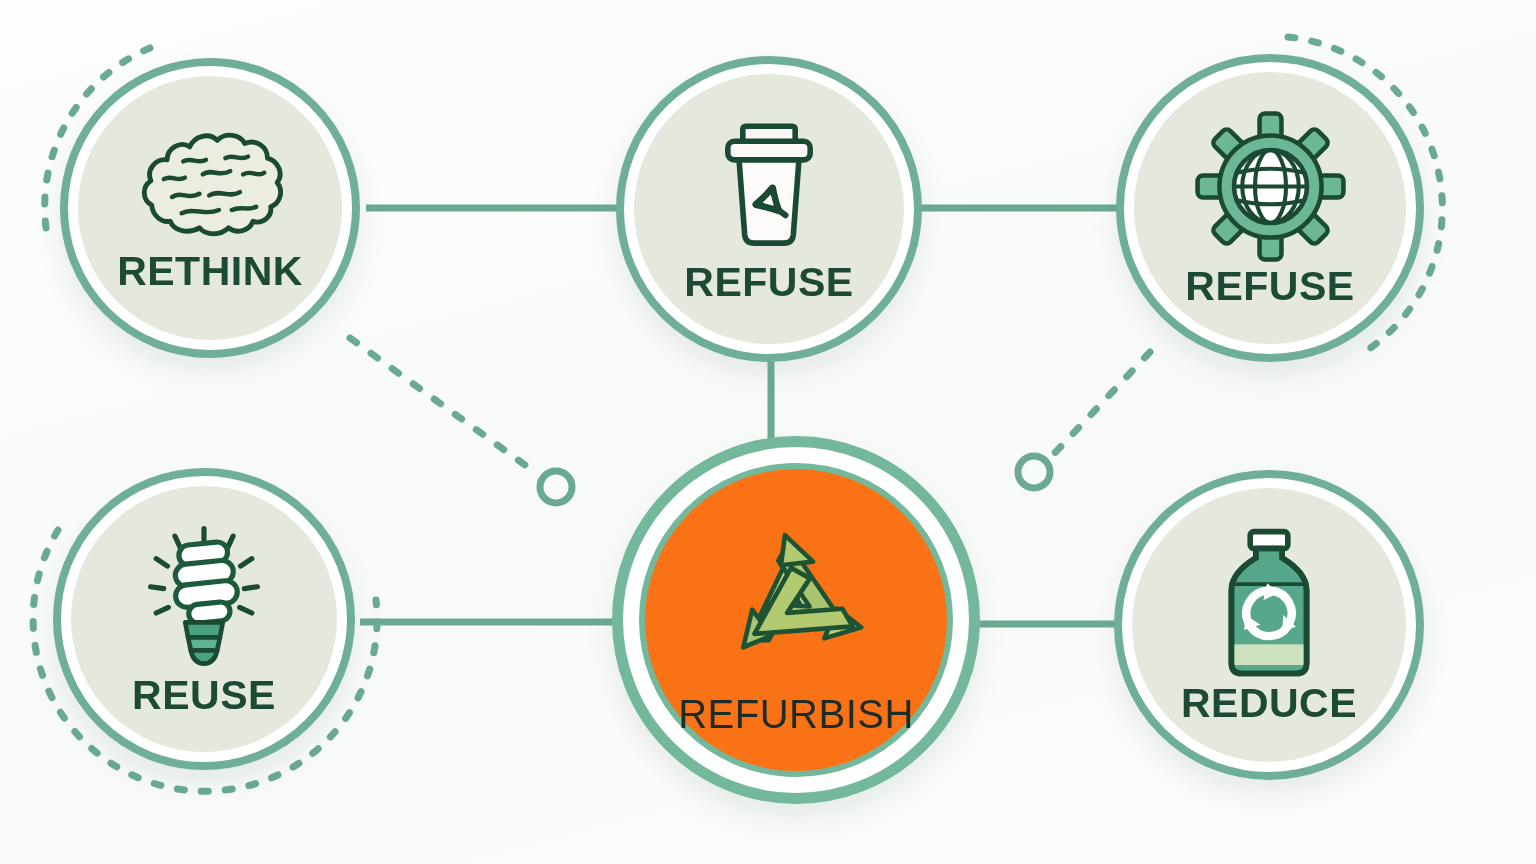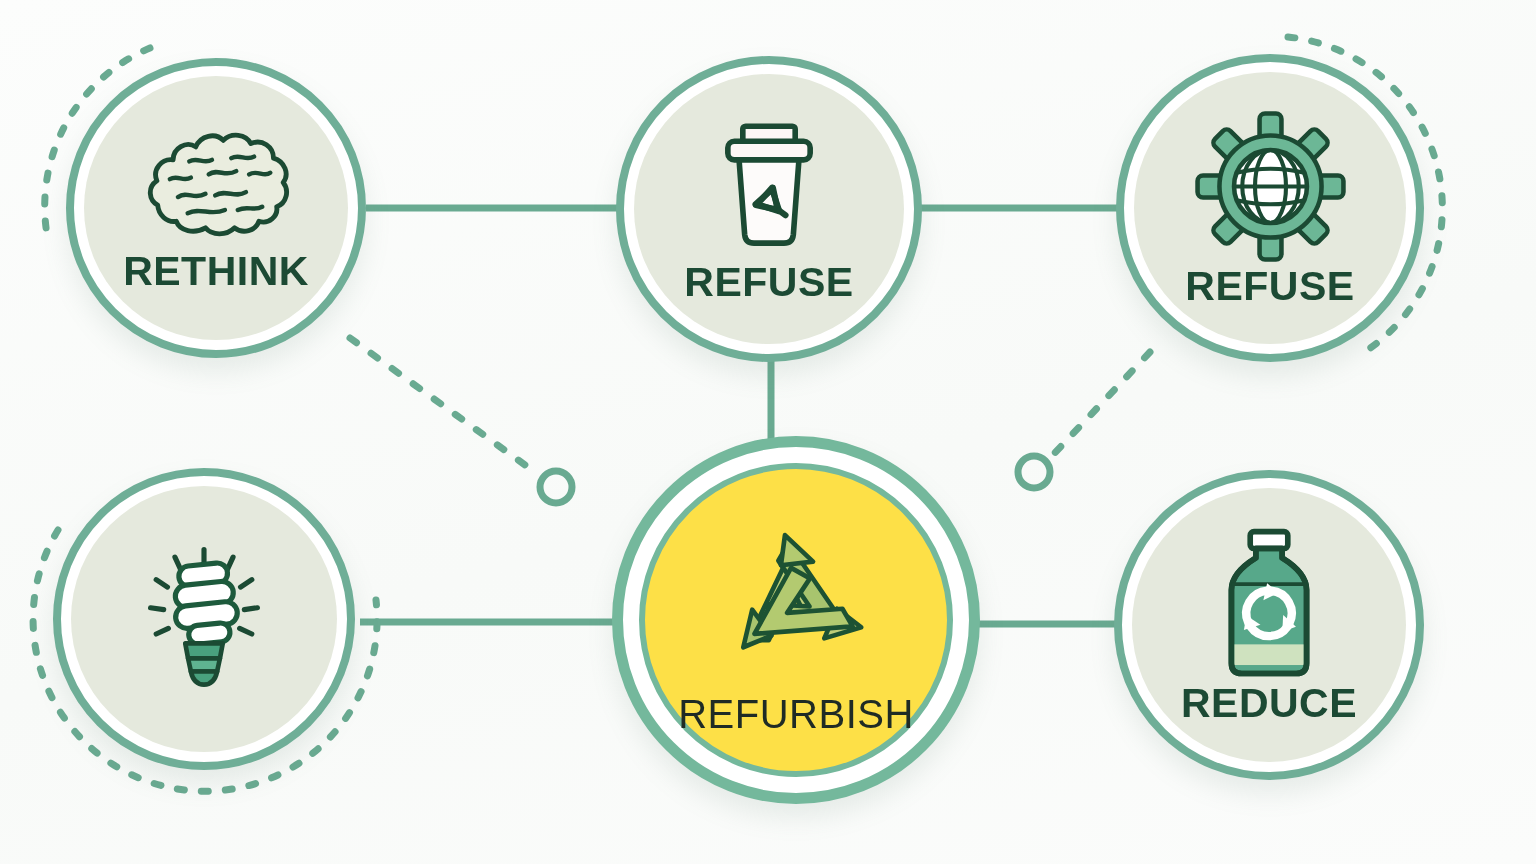--- a/index.html
+++ b/index.html
@@ -25,21 +25,21 @@
     box-sizing:border-box;
   }
   .node-label{
     font-size:41px;font-weight:600;letter-spacing:.5px;
     color:#1c4a34;margin-top:2px;line-height:1;
   }
   .icon-box{display:flex;align-items:center;justify-content:center;}
 
   .node.center{border-width:11px;border-color:#74b89c;}
   .node.center .disc{
-    inset:16px;background:#fde047;border:6px solid #74b89c;
+    inset:16px;background:#f97316;border:6px solid #74b89c;
   }
   .node.center .node-label{color:#1f2b25;font-weight:500;font-size:40px;letter-spacing:.5px;}
 </style>
 </head>
 <body>
 
 <div class="canvas">
 
   <svg class="layer" viewBox="0 0 1536 864">
     <g stroke="#69aa91" stroke-width="7" fill="none">
@@ -54,21 +54,21 @@
       <circle cx="556" cy="487" r="16"></circle>
       <line x1="1150" y1="352" x2="1050" y2="458" stroke-dasharray="8 18" stroke-linecap="round"></line>
       <circle cx="1034" cy="472" r="16"></circle>
 
       <path d="M150,48 A172,172 0 0 0 48,240" stroke-dasharray="7 17" stroke-linecap="round"></path>
       <path d="M1288,37 A172,172 0 0 1 1369,349" stroke-dasharray="7 17" stroke-linecap="round"></path>
       <path d="M58,530 A172,172 0 1 0 376,600" stroke-dasharray="7 17" stroke-linecap="round"></path>
     </g>
   </svg>
 
-  <div class="node" style="left:66px;top:58px;width:300px;height:300px;">
+  <div class="node" style="left:60px;top:58px;width:300px;height:300px;">
     <div class="disc">
       <div class="icon-box">
         <svg width="170" height="125" viewBox="0 0 210 150">
           <g stroke="#1b4a33" stroke-linejoin="round" stroke-linecap="round">
             <path fill="#eaeddf" stroke-width="6" d="M33,98 C22,92 20,76 32,68 C26,54 38,40 52,42 C52,28 68,18 80,26
                  C86,12 104,8 114,18 C124,8 142,10 148,22 C162,16 176,26 176,40
                  C190,44 196,60 188,70 C196,80 192,96 180,100 C182,112 170,122 158,118
                  C154,130 138,134 128,126 C118,136 100,136 92,126 C78,134 60,130 56,118
                  C44,120 34,110 33,98 Z"></path>
             <g fill="none" stroke-width="5.5">
@@ -181,20 +181,21 @@
             <rect x="56" y="86" width="44" height="20" rx="10"></rect>
           </g>
 
           <g stroke="#1b4a33" stroke-width="5" stroke-linejoin="round">
             <path fill="#49a17e" d="M55,106 L95,106 L92,122 L58,122 Z"></path>
             <path fill="#5fb391" d="M58,122 L92,122 L89,136 L61,136 Z"></path>
             <path fill="#49a17e" d="M61,136 L89,136 Q86,150 75,150 Q64,150 61,136 Z"></path>
           </g>
         </svg>
       </div>
+      <div class="node-label">REUSE</div>
     </div>
   </div>
 
   <div class="node center" style="left:612px;top:436px;width:368px;height:368px;">
     <div class="disc">
       <div class="icon-box">
         <svg width="205" height="185" viewBox="0 0 220 200">
           <g transform="translate(110,104)" stroke="#1d5233" stroke-width="5" stroke-linejoin="round">
             <g transform="rotate(0)">
               <path fill="#bfce79" d="M-52,40 L-6,-56 L36,14 L16,26 L-4,-14 L-30,40 Z"></path>

